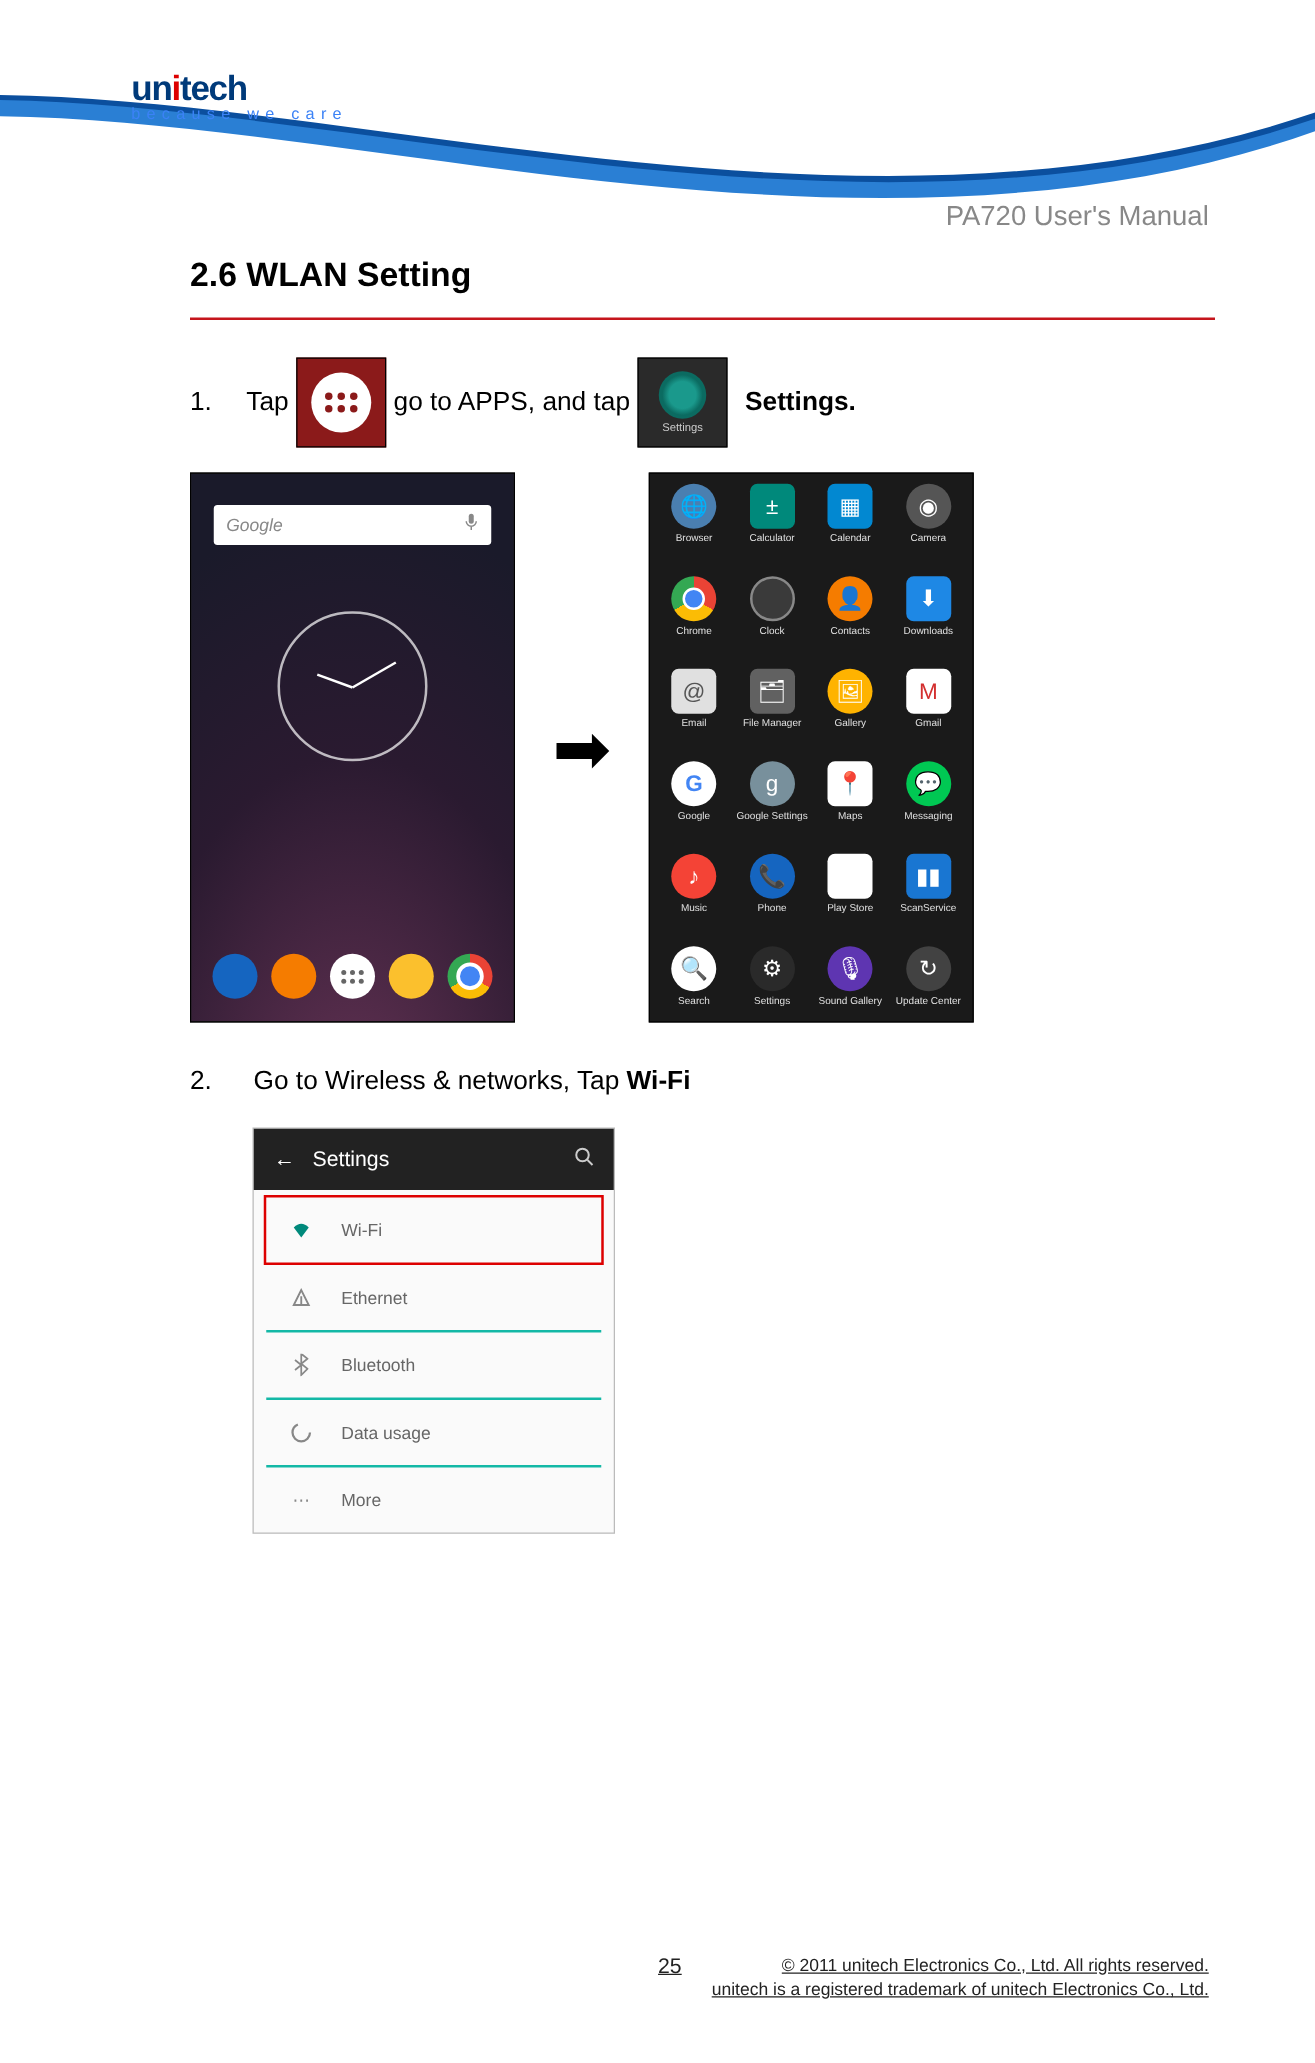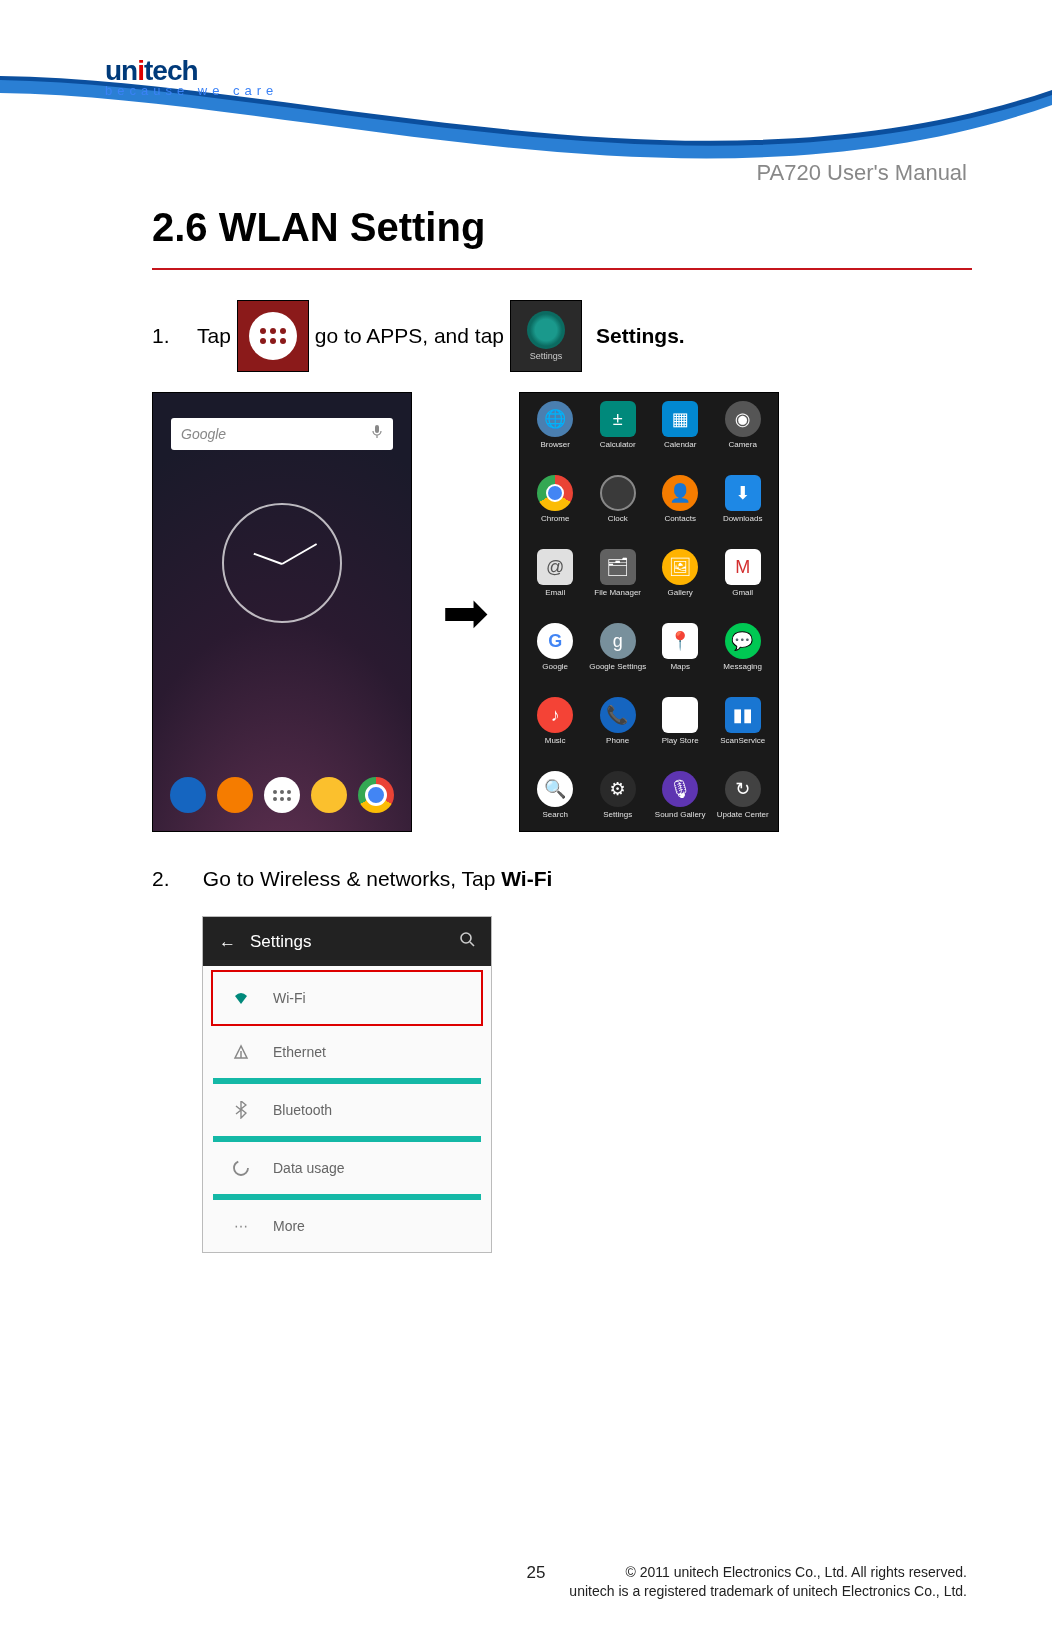--- a/index.html
+++ b/index.html
@@ -44,21 +44,21 @@
     font-size: 22px;
     color: #888;
   }
   .content {
     position: absolute;
     top: 205px;
     left: 152px;
     width: 820px;
   }
   .section-heading {
-    font-size: 40px;
+    font-size: 27px;
     font-weight: bold;
     color: #000;
     margin-bottom: 18px;
   }
   .red-rule {
     height: 2px;
     background: #c5151c;
     width: 100%;
     margin-bottom: 30px;
   }
@@ -293,21 +293,21 @@
     padding: 12px 18px 6px;
     border-bottom: 1px solid #e6e6e6;
   }
   .settings-row {
     display: flex;
     align-items: center;
     padding: 16px 18px;
     font-size: 14px;
     color: #666;
     gap: 22px;
-    border-bottom: 6px solid #14b8a6;
+    border-bottom: 2px solid #14b8a6;
     margin: 0 10px 0 10px;
   }
   .settings-row.highlight {
     border: 2px solid #d00;
     margin: 4px 8px 0 8px;
   }
   .row-ico {
     width: 20px;
     height: 20px;
     display: flex;
@@ -320,20 +320,21 @@
   .footer {
     position: absolute;
     bottom: 48px;
     right: 85px;
     text-align: right;
     font-size: 14px;
     color: #222;
     display: flex;
     align-items: flex-start;
     gap: 24px;
+    text-decoration: underline;
   }
   .footer .pn { font-size: 17px; }
   .footer .copy { line-height: 1.4; }
 </style>
 </head>
 <body>
 
 <svg class="header-swoosh" viewBox="0 0 1052 200">
   <path d="M0,76 C300,80 700,210 1052,90 L1052,100 C700,225 300,92 0,88 Z" fill="#0b4f9e"></path>
   <path d="M0,80 C300,85 700,215 1052,95 L1052,105 C700,230 300,97 0,93 Z" fill="#2a7fd4"></path>

